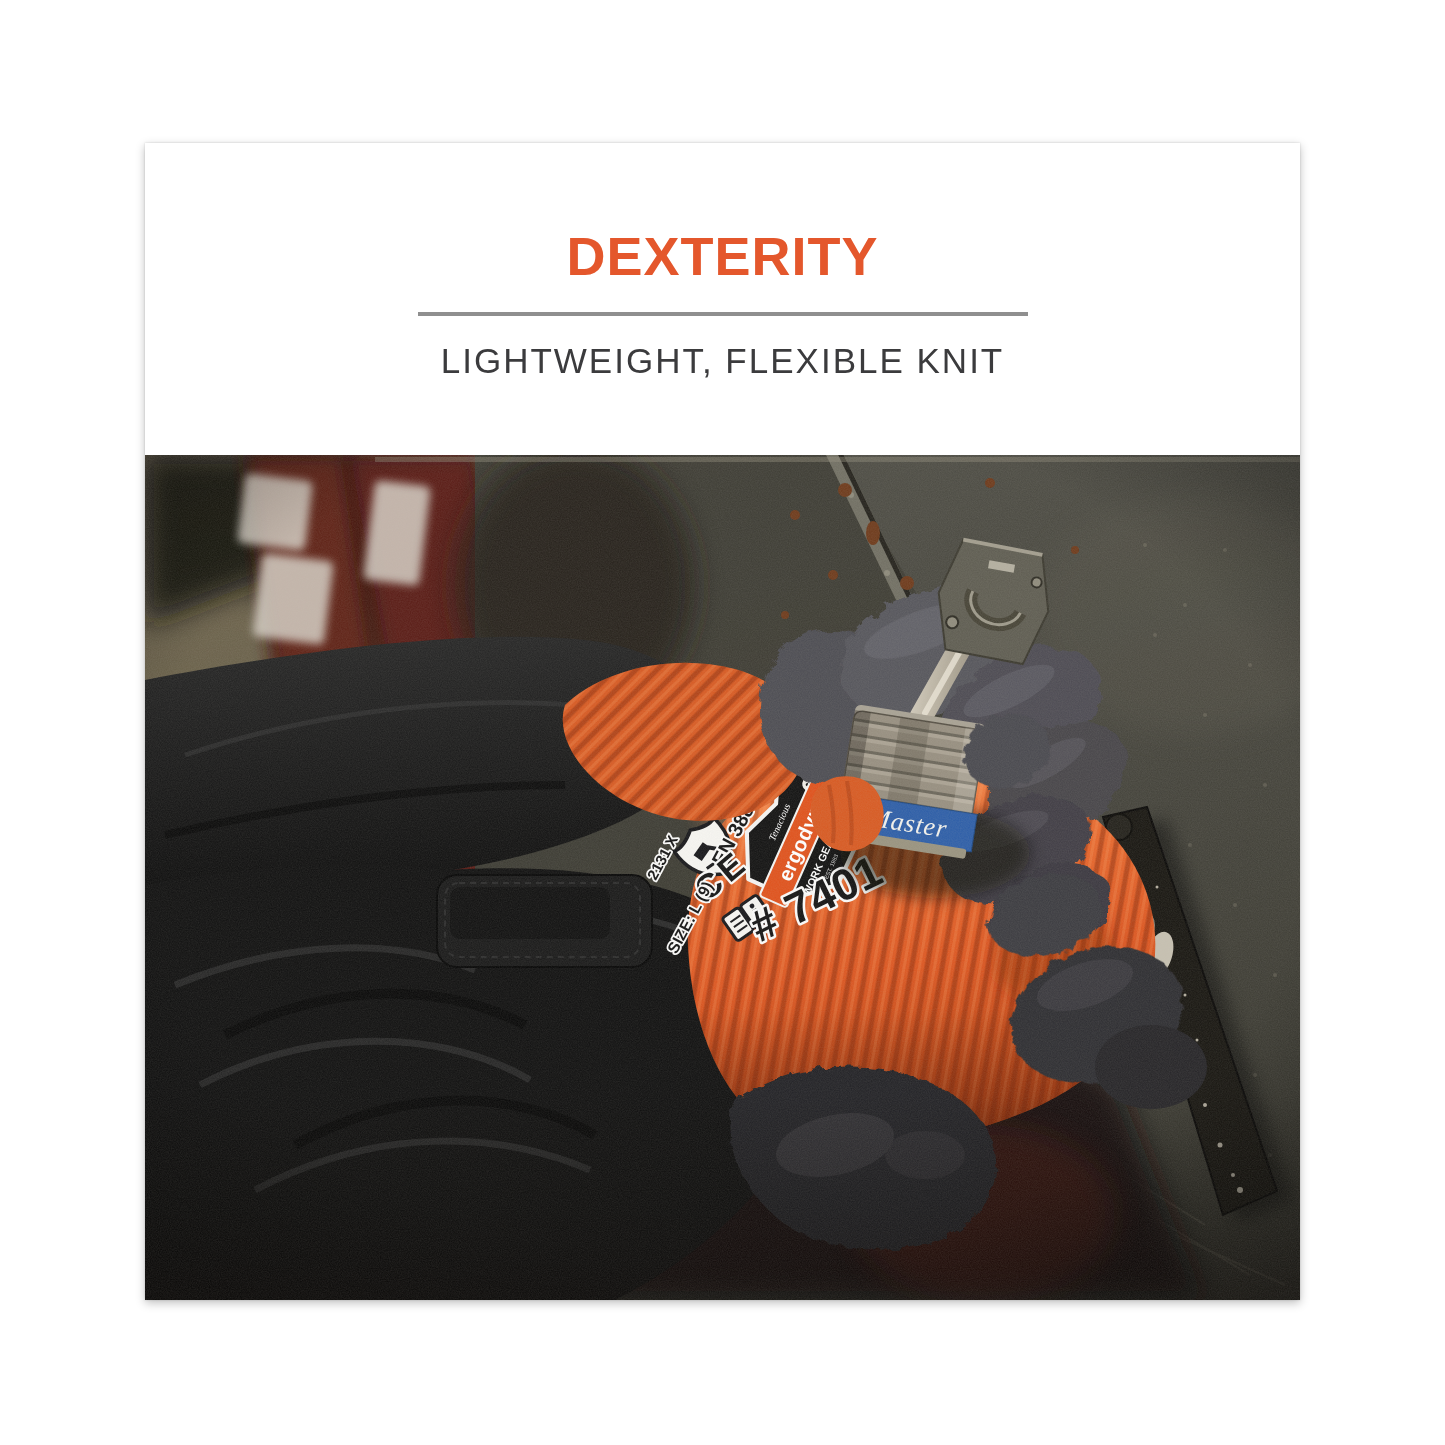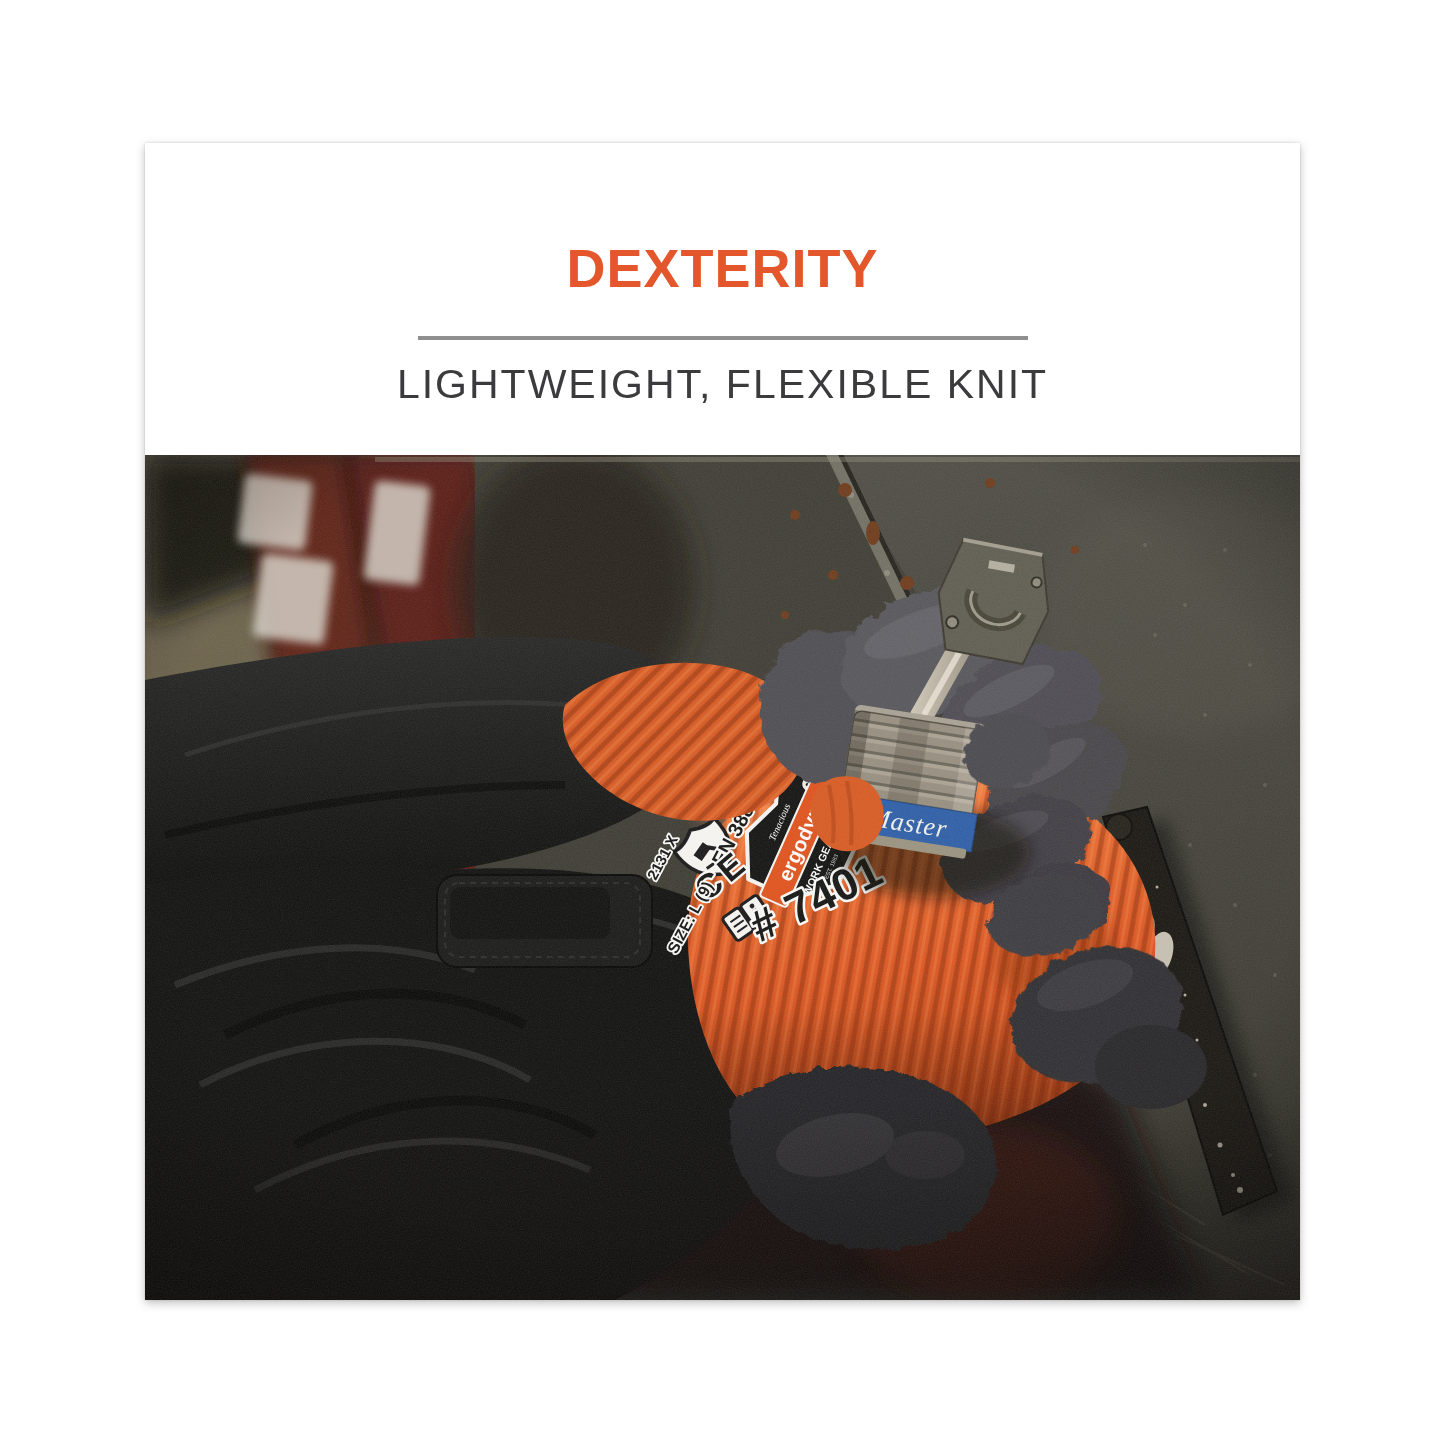--- a/index.html
+++ b/index.html
@@ -3,23 +3,23 @@
 <meta charset="utf-8">
 <style>
   html,body{margin:0;padding:0;background:#ffffff;}
   body{width:1445px;height:1445px;position:relative;overflow:hidden;
        font-family:"Liberation Sans",sans-serif;}
   .card{position:absolute;left:145px;top:143px;width:1155px;height:1157px;
         background:#ffffff;box-shadow:0 3px 9px rgba(0,0,0,.25),0 0 2px rgba(0,0,0,.15);}
   .card-header{height:312px;display:flex;flex-direction:column;align-items:center;
                box-sizing:border-box;padding-top:82px;background:#ffffff;}
   .title{font-size:54px;line-height:1;font-weight:bold;letter-spacing:1px;
-         color:#e4572c;margin:16px;}
+         color:#e4572c;margin:4px;}
   .divider{width:610px;height:4px;background:#8f8f8f;margin:25px 0 23px 0;}
-  .subtitle{font-size:41px;line-height:43px;letter-spacing:2px;color:#3b3b3d;
+  .subtitle{font-size:35px;line-height:43px;letter-spacing:2px;color:#3b3b3d;
             text-align:center;font-weight:400;}
   .photo{margin:0;width:1155px;height:845px;overflow:hidden;background:#2e2b24;}
   svg text{font-family:"Liberation Sans",sans-serif;}
   .serif-i{font-family:"Liberation Serif",serif;font-style:italic;}
 </style>
 </head>
 <body>
 
 <div class="card">
   <div class="card-header">

